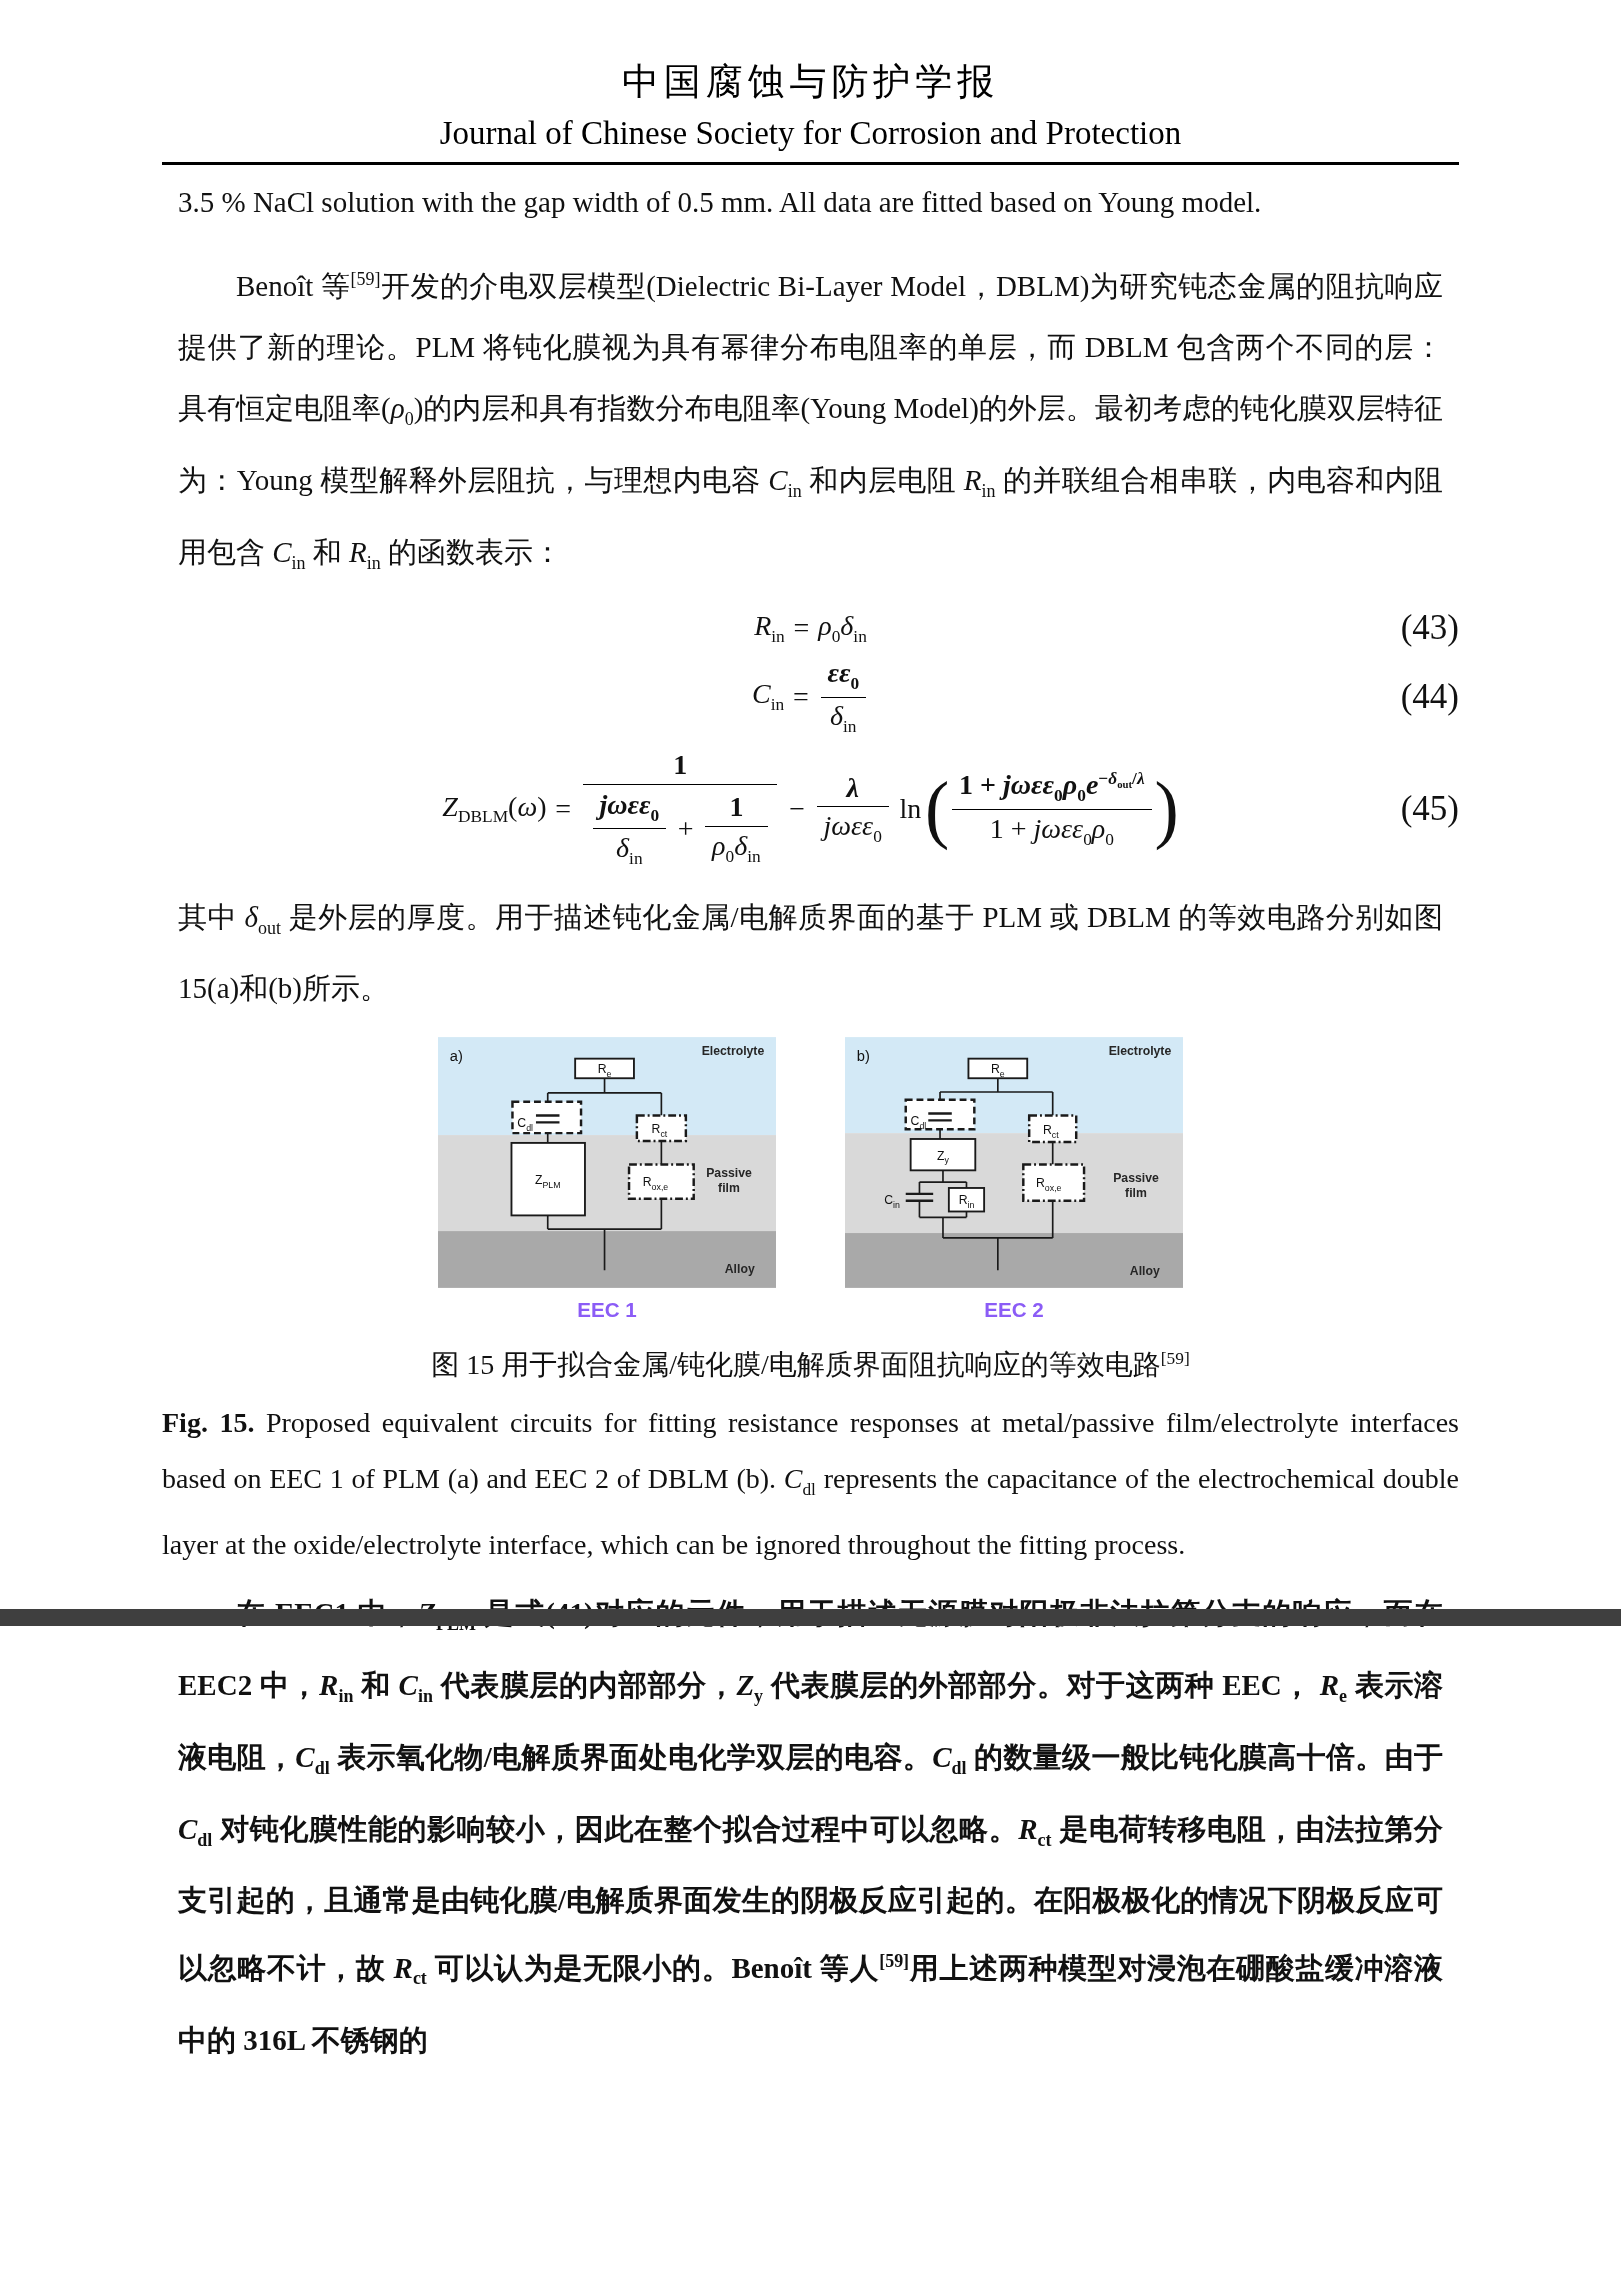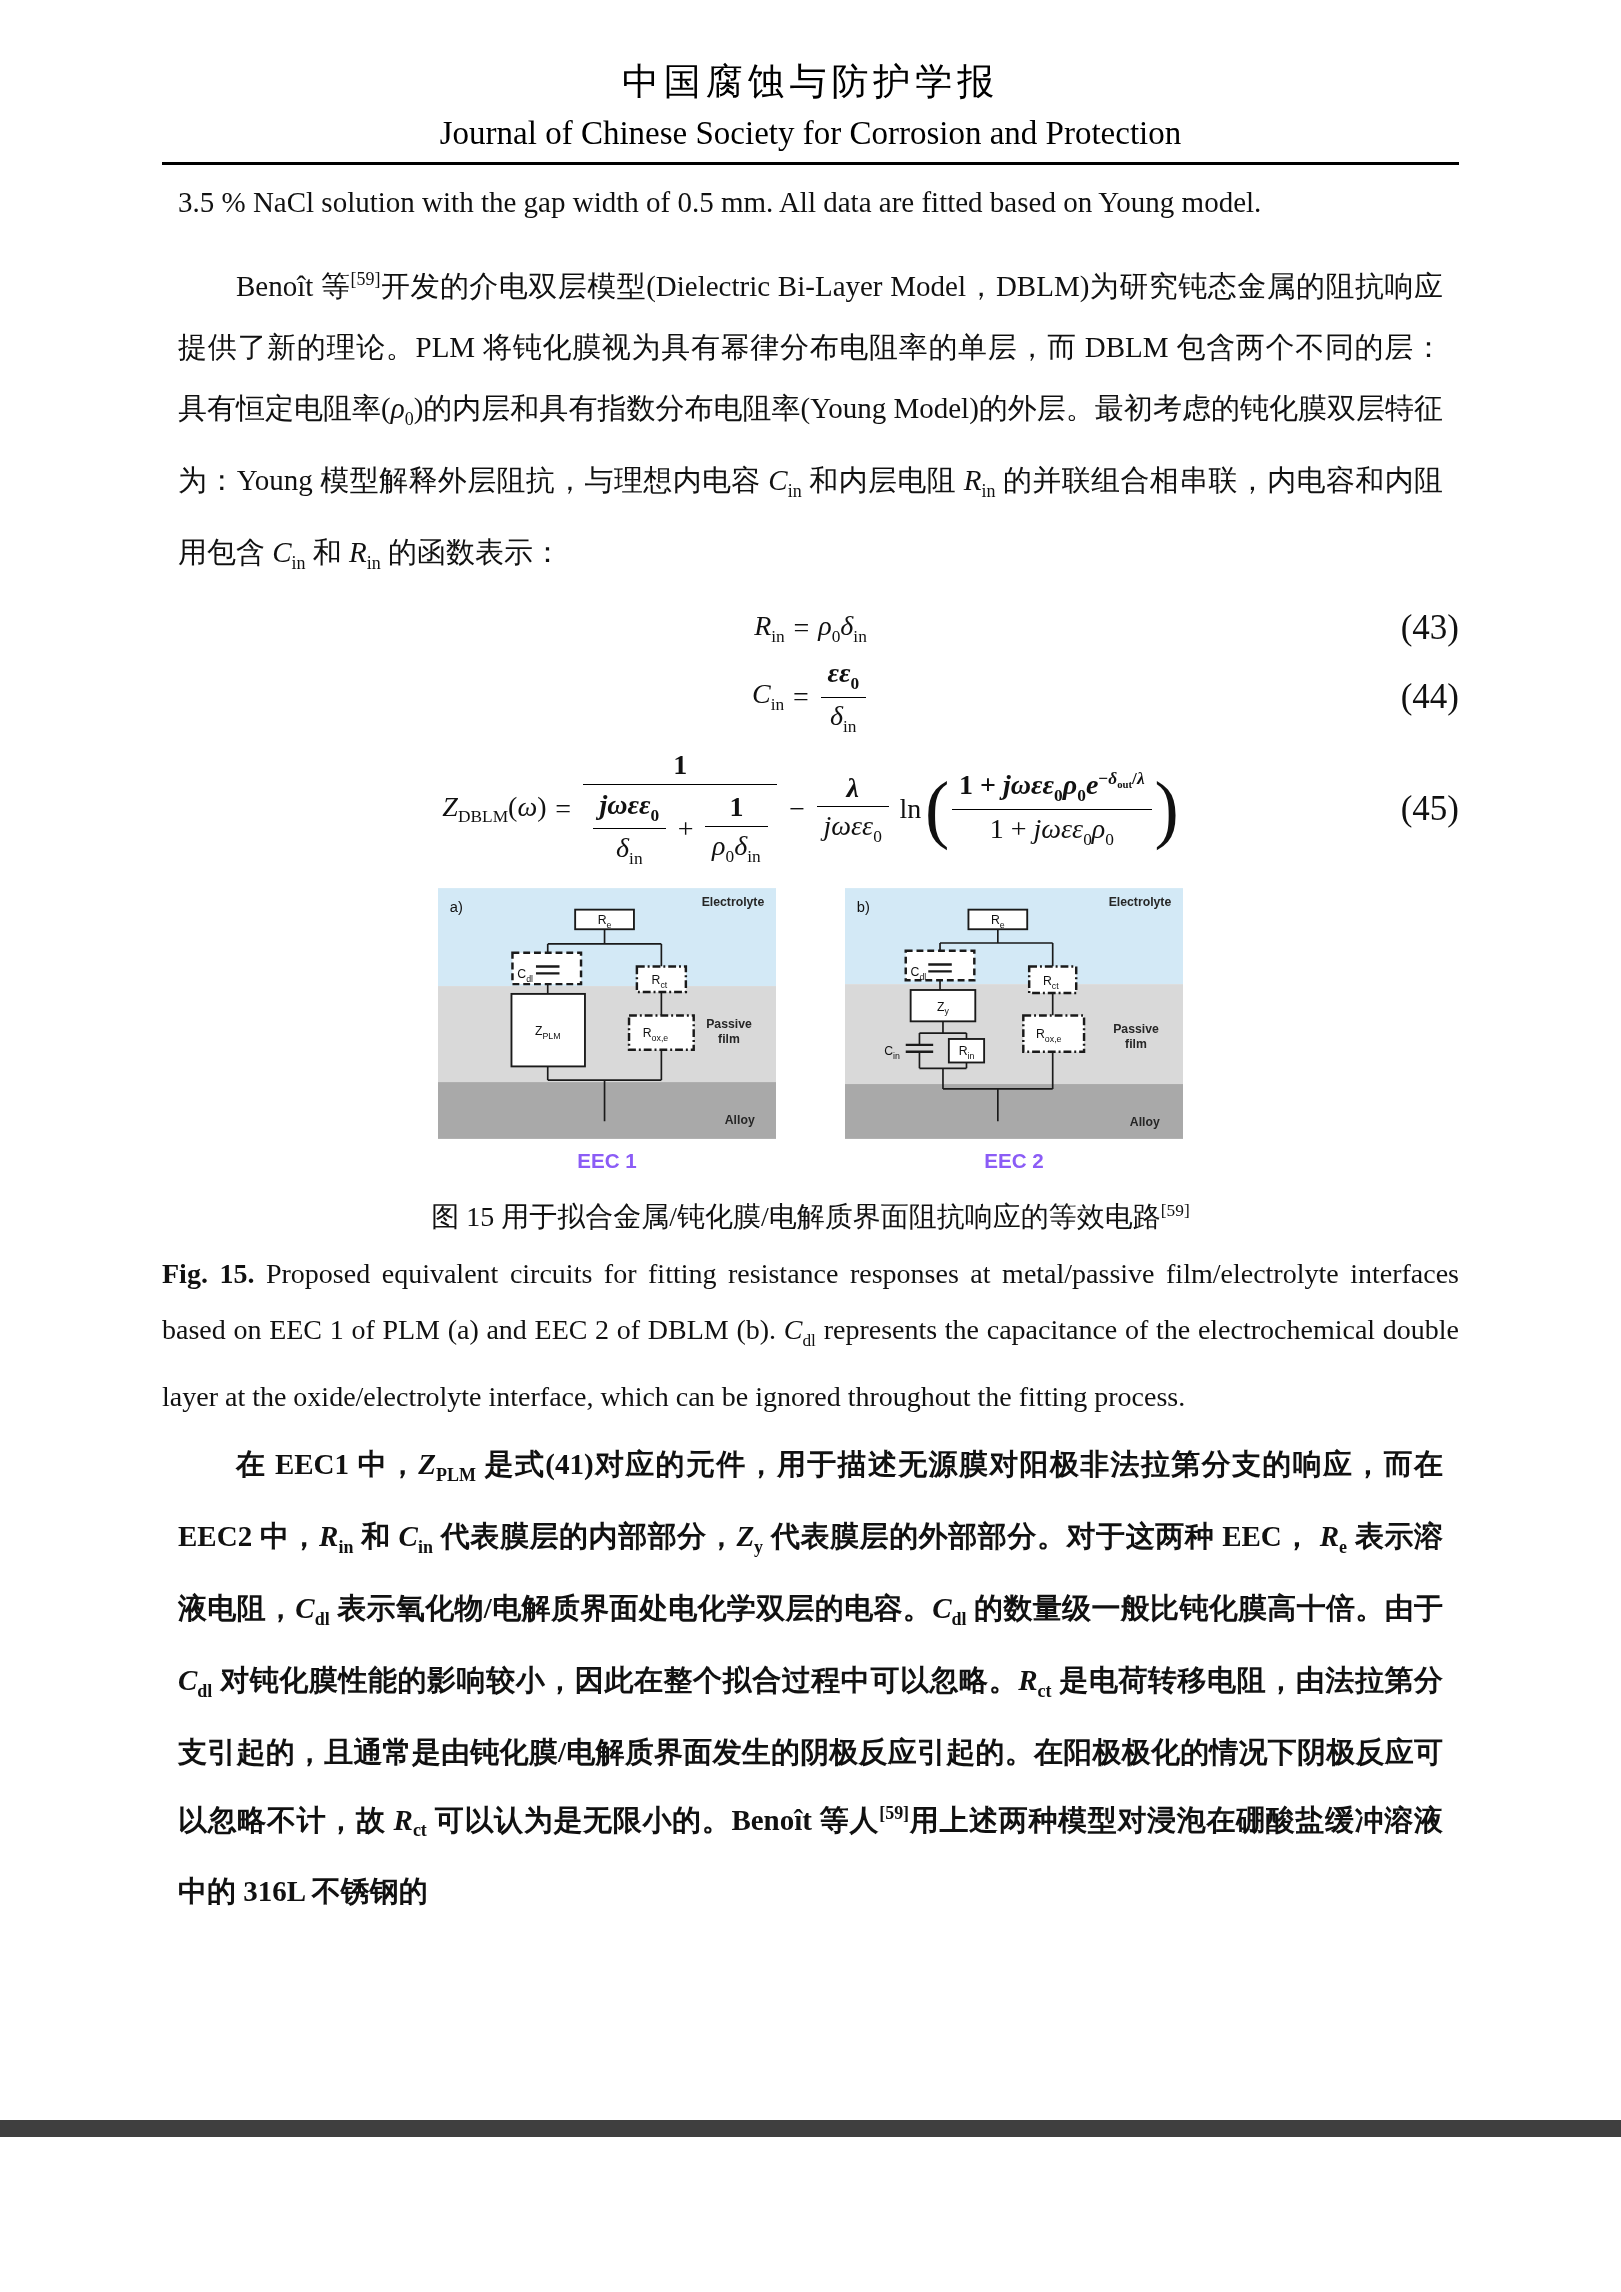--- a/index.html
+++ b/index.html
@@ -1,21 +1,21 @@
 <!DOCTYPE html>
 <html><head>
 <meta charset="utf-8">
 <style>
   html,body{margin:0;padding:0;}
   body{
     width:1621px;height:2293px;position:relative;background:#ffffff;
     font-family:"Liberation Serif","DejaVu Serif",serif;color:#111;
     overflow:hidden;
   }
-  .page{box-sizing:border-box;width:1621px;height:2137px;padding:57px 162px 10px 162px;position:relative;}
+  .page{box-sizing:border-box;width:1621px;height:1626px;padding:57px 162px 10px 162px;position:relative;}
 
   
   .title-cn{text-align:center;font-size:37px;letter-spacing:4.9px;color:#000;}
   .title-en{text-align:center;font-size:33px;margin-top:7.8px;color:#000;}
   .header-rule{border-bottom:3.9px solid #000;margin-top:9.8px;}
 
   
   p{margin:16px;font-size:29px;line-height:61px;text-align:justify;}
   .indent{text-indent:2em;}
   .noindent{text-indent:0;}
@@ -84,20 +84,21 @@
       <span class="eq"><i>C</i><sub>in</sub><span class="rel">=</span><span class="frac"><span class="num"><i>εε</i><sub>0</sub></span><span class="den"><i>δ</i><sub>in</sub></span></span></span>
       <span class="eq-num">(44)</span>
     </div>
 
 
     <div class="eq-row">
       <span class="eq"><i>Z</i><sub>DBLM</sub>(<i>ω</i>)<span class="rel">=</span><span class="frac"><span class="num">1</span><span class="den"><span class="frac"><span class="num"><i>jωεε</i><sub>0</sub></span><span class="den"><i>δ</i><sub>in</sub></span></span><span class="op">+</span><span class="frac"><span class="num">1</span><span class="den"><i>ρ</i><sub>0</sub><i>δ</i><sub>in</sub></span></span></span></span><span class="op">−</span><span class="frac"><span class="num"><i>λ</i></span><span class="den"><i>jωεε</i><sub>0</sub></span></span><span class="fn">ln</span><span class="paren">(</span><span class="frac"><span class="num">1 + <i>jωεε</i><sub>0</sub><i>ρ</i><sub>0</sub><i>e</i><sup>−<i>δ</i><sub>out</sub>/<i>λ</i></sup></span><span class="den">1 + <i>jωεε</i><sub>0</sub><i>ρ</i><sub>0</sub></span></span><span class="paren">)</span></span>
       <span class="eq-num">(45)</span>
     </div>
 
+    <p class="noindent">其中  <i>δ</i><sub>out</sub> 是外层的厚度。用于描述钝化金属/电解质界面的基于 PLM 或 DBLM 的等效电路分别如图 15(a)和(b)所示。</p>
 
     <figure class="figure-wrap" style="margin:17.6px 0 0 0;">
       <div class="figure-panels">
 
         <div class="panel">
           <svg viewBox="0 0 345 256" xmlns="http://www.w3.org/2000/svg">
             <rect x="0" y="0" width="345" height="100" fill="#d3e9f6"></rect>
             <rect x="0" y="100" width="345" height="98" fill="#d9d9d9"></rect>
             <rect x="0" y="198" width="345" height="58" fill="#a9a9a9"></rect>
 

